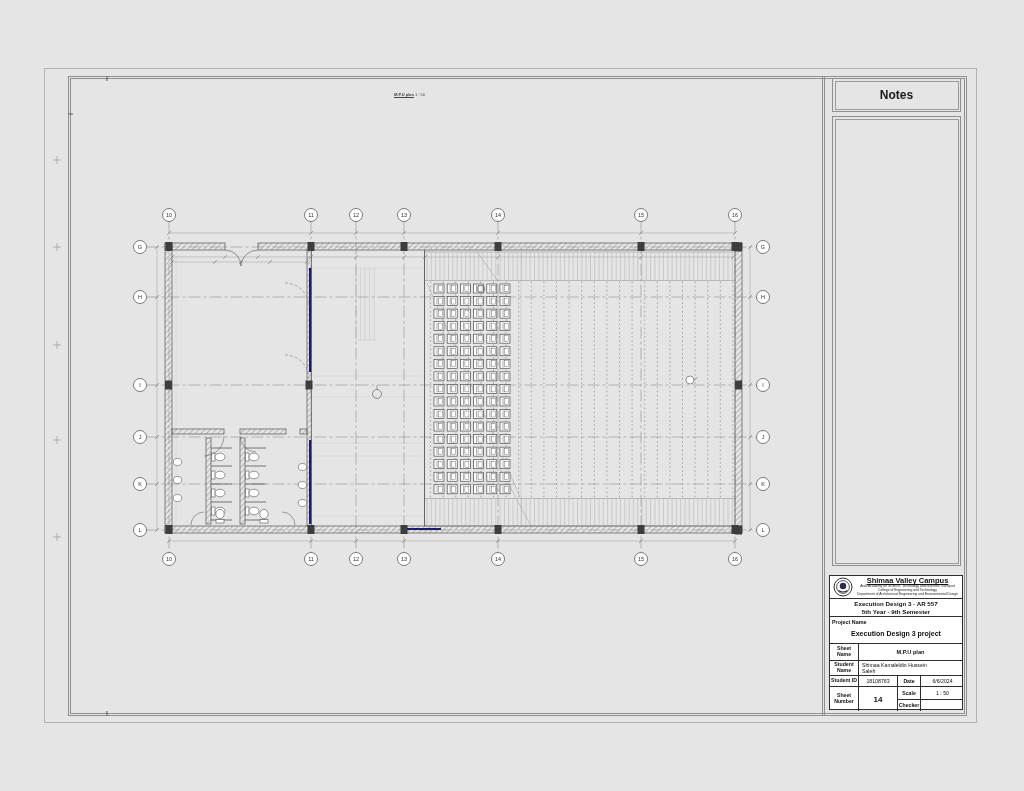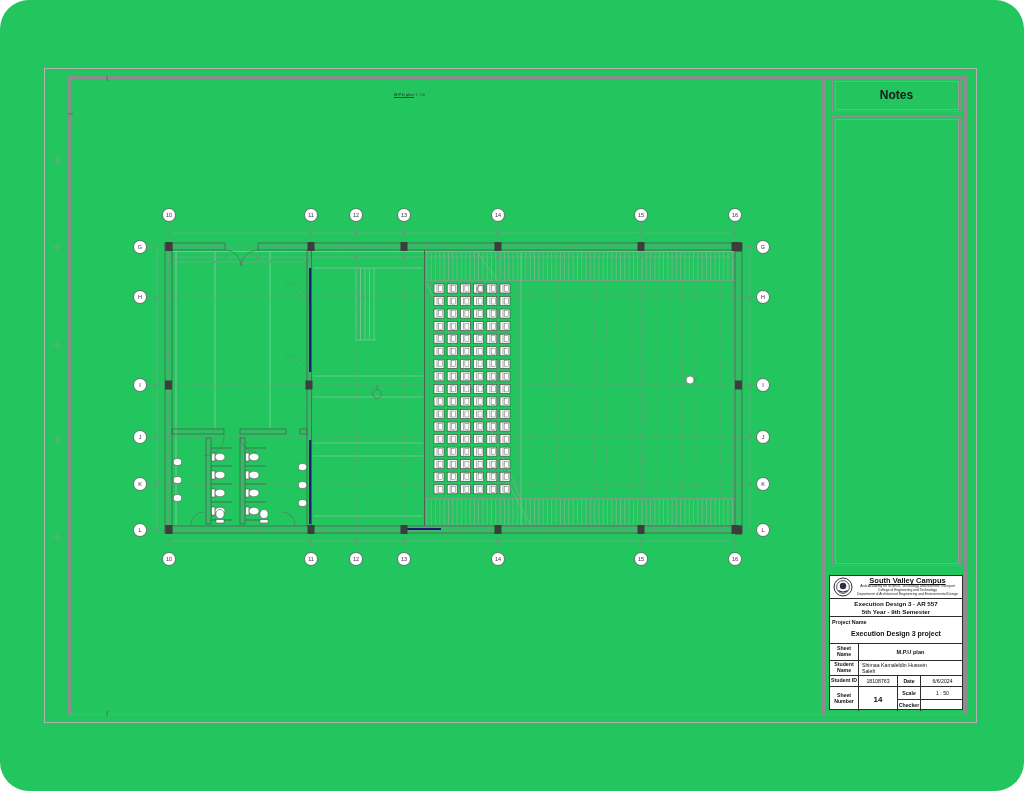--- a/index.html
+++ b/index.html
@@ -1,17 +1,17 @@
 <!DOCTYPE html>
 <html><head>
 <meta charset="utf-8">
 <style>
   html,body{margin:0;padding:0;background:#ffffff;}
-  .page{position:relative;width:1024px;height:791px;background:#22c55e;overflow:hidden;
-        font-family:"Liberation Sans", sans-serif;color:#111;border-radius:29px;}
+  .page{position:relative;width:1024px;height:791px;background:#e5e5e5;overflow:hidden;
+        font-family:"Liberation Sans", sans-serif;color:#111;}
   
   .sheet-outer{position:absolute;left:44px;top:68px;width:933px;height:655px;
                border:1px solid #b2b2b2;box-sizing:border-box;}
   .sheet-inner{position:absolute;left:68px;top:76px;width:899px;height:640px;
                border:3px double #8f8f8f;box-sizing:border-box;}
   .panel-divider{position:absolute;left:822px;top:76px;height:640px;width:0;
                  border-left:3px double #8f8f8f;}
   
   .box2{position:absolute;border:1px solid #8f8f8f;box-sizing:border-box;}
   .box2 .inner{position:absolute;left:1.5px;top:1.5px;right:1.5px;bottom:1.5px;
@@ -803,21 +803,21 @@
     <div class="tb-row tb-header">
       <div class="tb-logo">
         <svg width="20" height="20" viewBox="0 0 20 20">
           <circle cx="10" cy="10" r="9" fill="none" stroke="#2c2c3a" stroke-width="1"></circle>
           <circle cx="10" cy="10" r="6.4" fill="none" stroke="#2c2c3a" stroke-width="0.8"></circle>
           <circle cx="10" cy="9" r="3.2" fill="#2c2c4a"></circle>
           <path d="M5.5,13.5 Q10,16.5 14.5,13.5" fill="none" stroke="#2c2c4a" stroke-width="1.2"></path>
         </svg>
       </div>
       <div class="tb-head-text">
-        <div class="campus">South Valley Campus</div>
+        <div class="campus">Shimaa Valley Campus</div>
         <div class="orgline">Arab Academy for Science, Technology and Maritime Transport</div>
         <div class="orgline">College of Engineering and Technology</div>
         <div class="orgline">Department of Architectural Engineering and Environmental Design</div>
       </div>
     </div>
 
     <div class="tb-row tb-course">
       <div class="course-l1">Execution Design 3 - AR 557</div>
       <div class="course-l2">5th Year - 9th Semester</div>
     </div>

